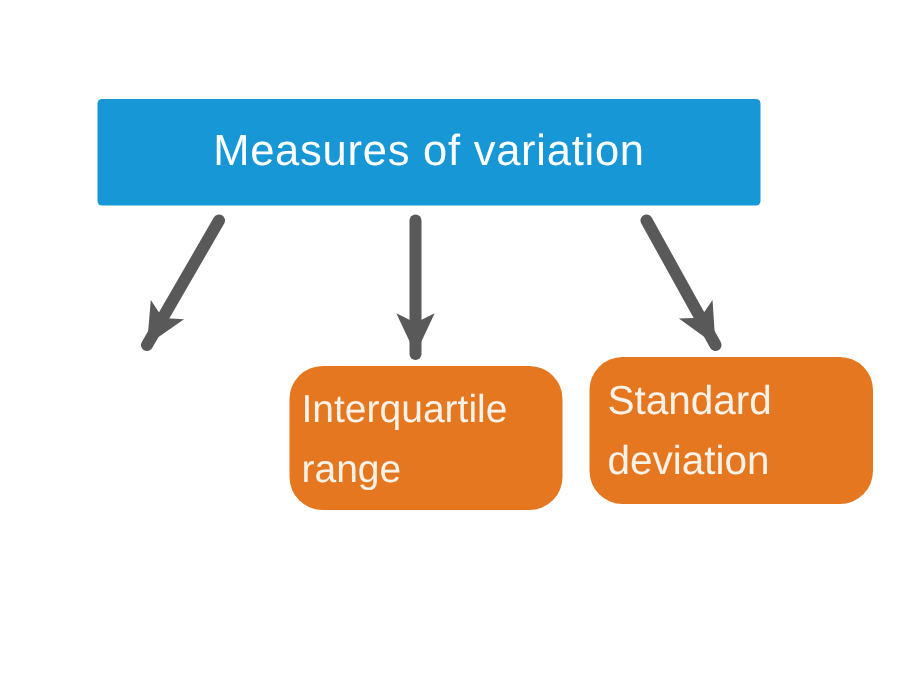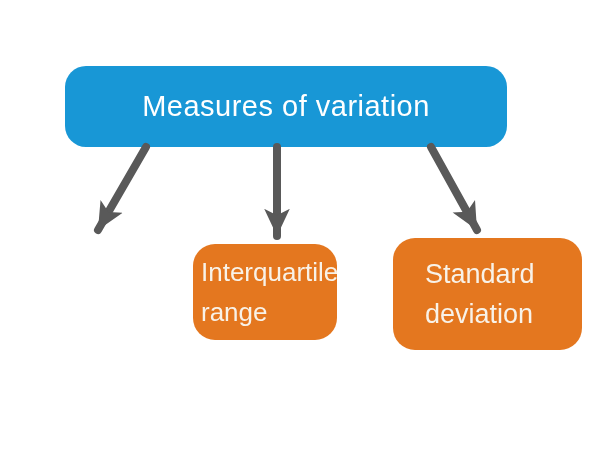--- a/index.html
+++ b/index.html
@@ -18,22 +18,22 @@
   .node {
     position: absolute;
     box-sizing: border-box;
     display: flex;
     align-items: center;
   }
   .root-box {
     left: 65px;
     top: 66px;
     width: 442px;
-    height: 81px;
-    border-radius: 21px;
+    height: 71px;
+    border-radius: 3px;
     background: var(--root-fill, #1897d6);
     color: var(--root-text, #ffffff);
     justify-content: center;
     font-size: 29px;
     letter-spacing: 0.5px;
   }
   .child-box {
     border-radius: 22px;
     background: var(--child-fill, #e4771f);
     color: var(--child-text, #f8f2e8);
@@ -42,33 +42,33 @@
     left: 23px;
     top: 243px;
     width: 155px;
     height: 94px;
     justify-content: center;
     font-size: 32px;
   }
   .box-iqr {
     left: 193px;
     top: 244px;
-    width: 144px;
+    width: 182px;
     height: 96px;
     padding-left: 8px;
     padding-right: 4px;
     font-size: 26px;
     line-height: 40px;
   }
   .box-sd {
     left: 393px;
     top: 238px;
     width: 189px;
-    height: 112px;
-    padding-left: 32px;
+    height: 98px;
+    padding-left: 12px;
     padding-right: 6px;
     font-size: 27px;
     line-height: 40px;
   }
   .arrows-layer {
     position: absolute;
     left: 0;
     top: 0;
     width: 601px;
     height: 450px;

